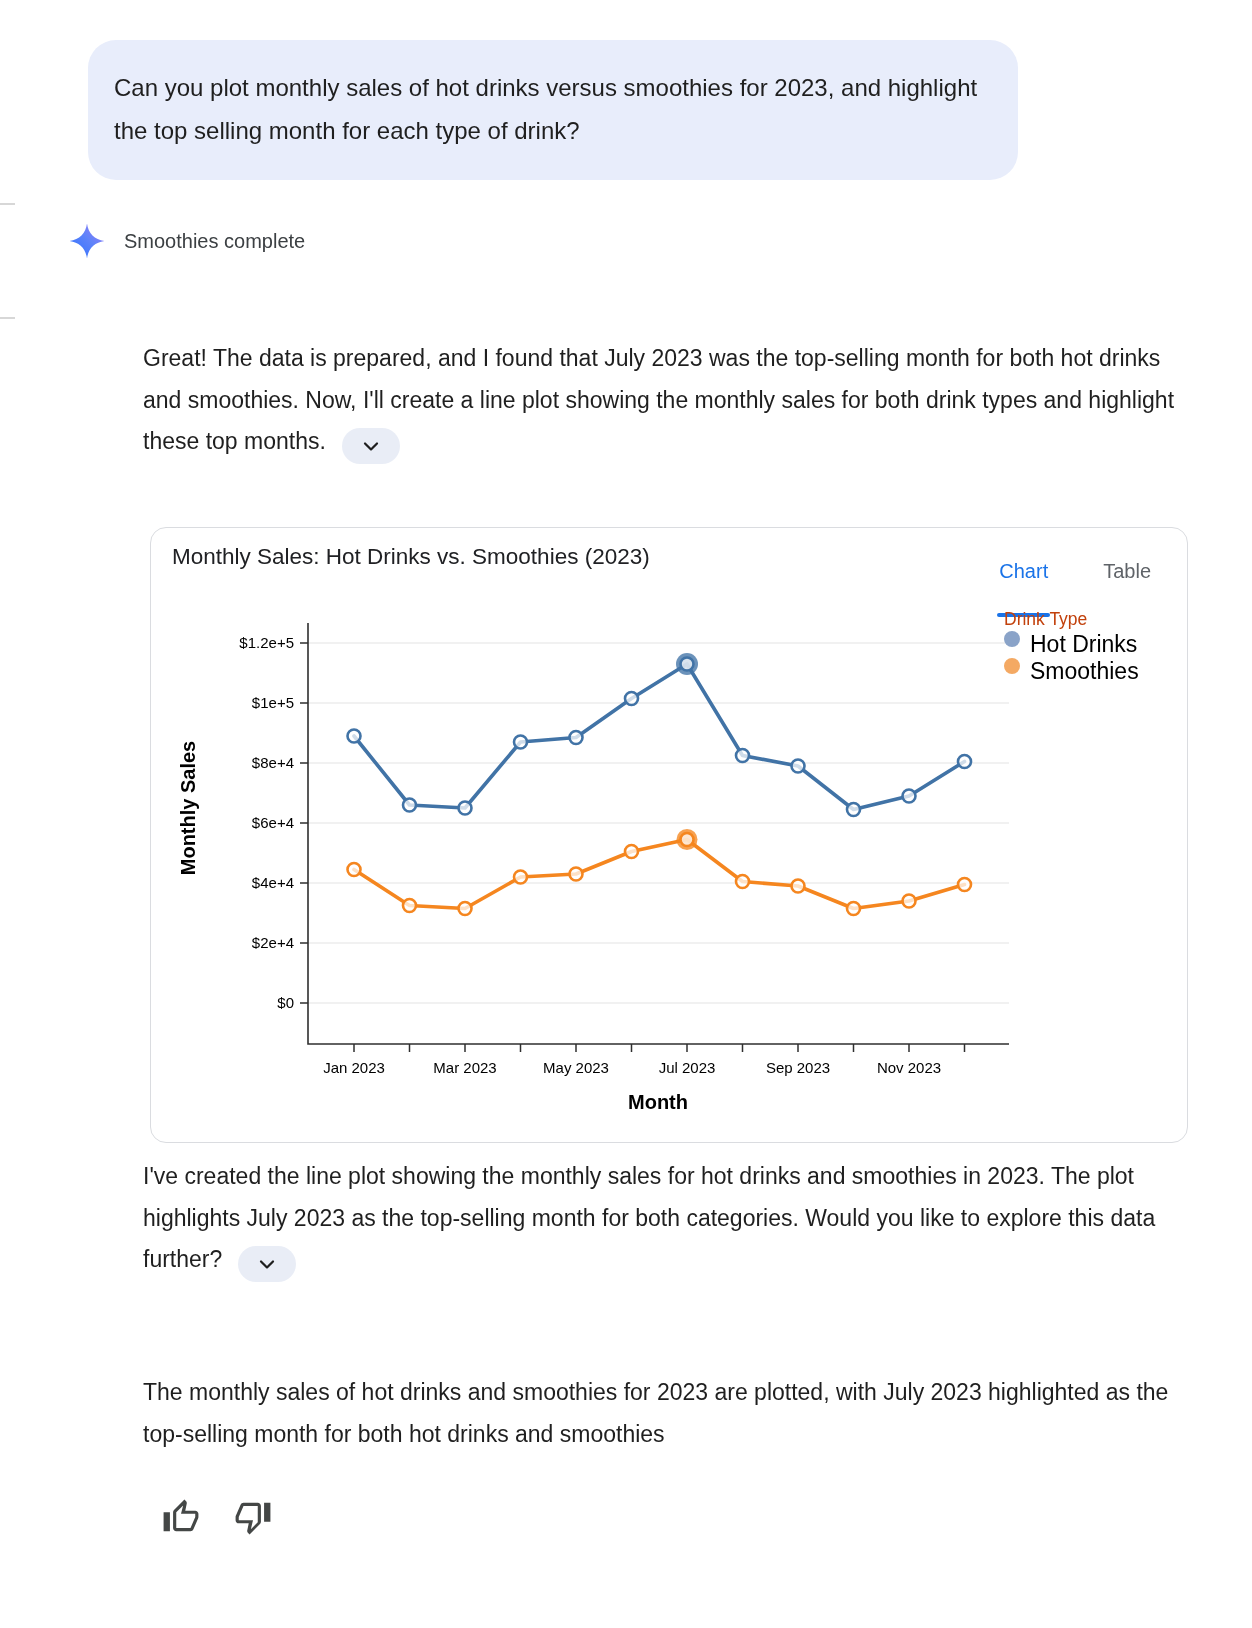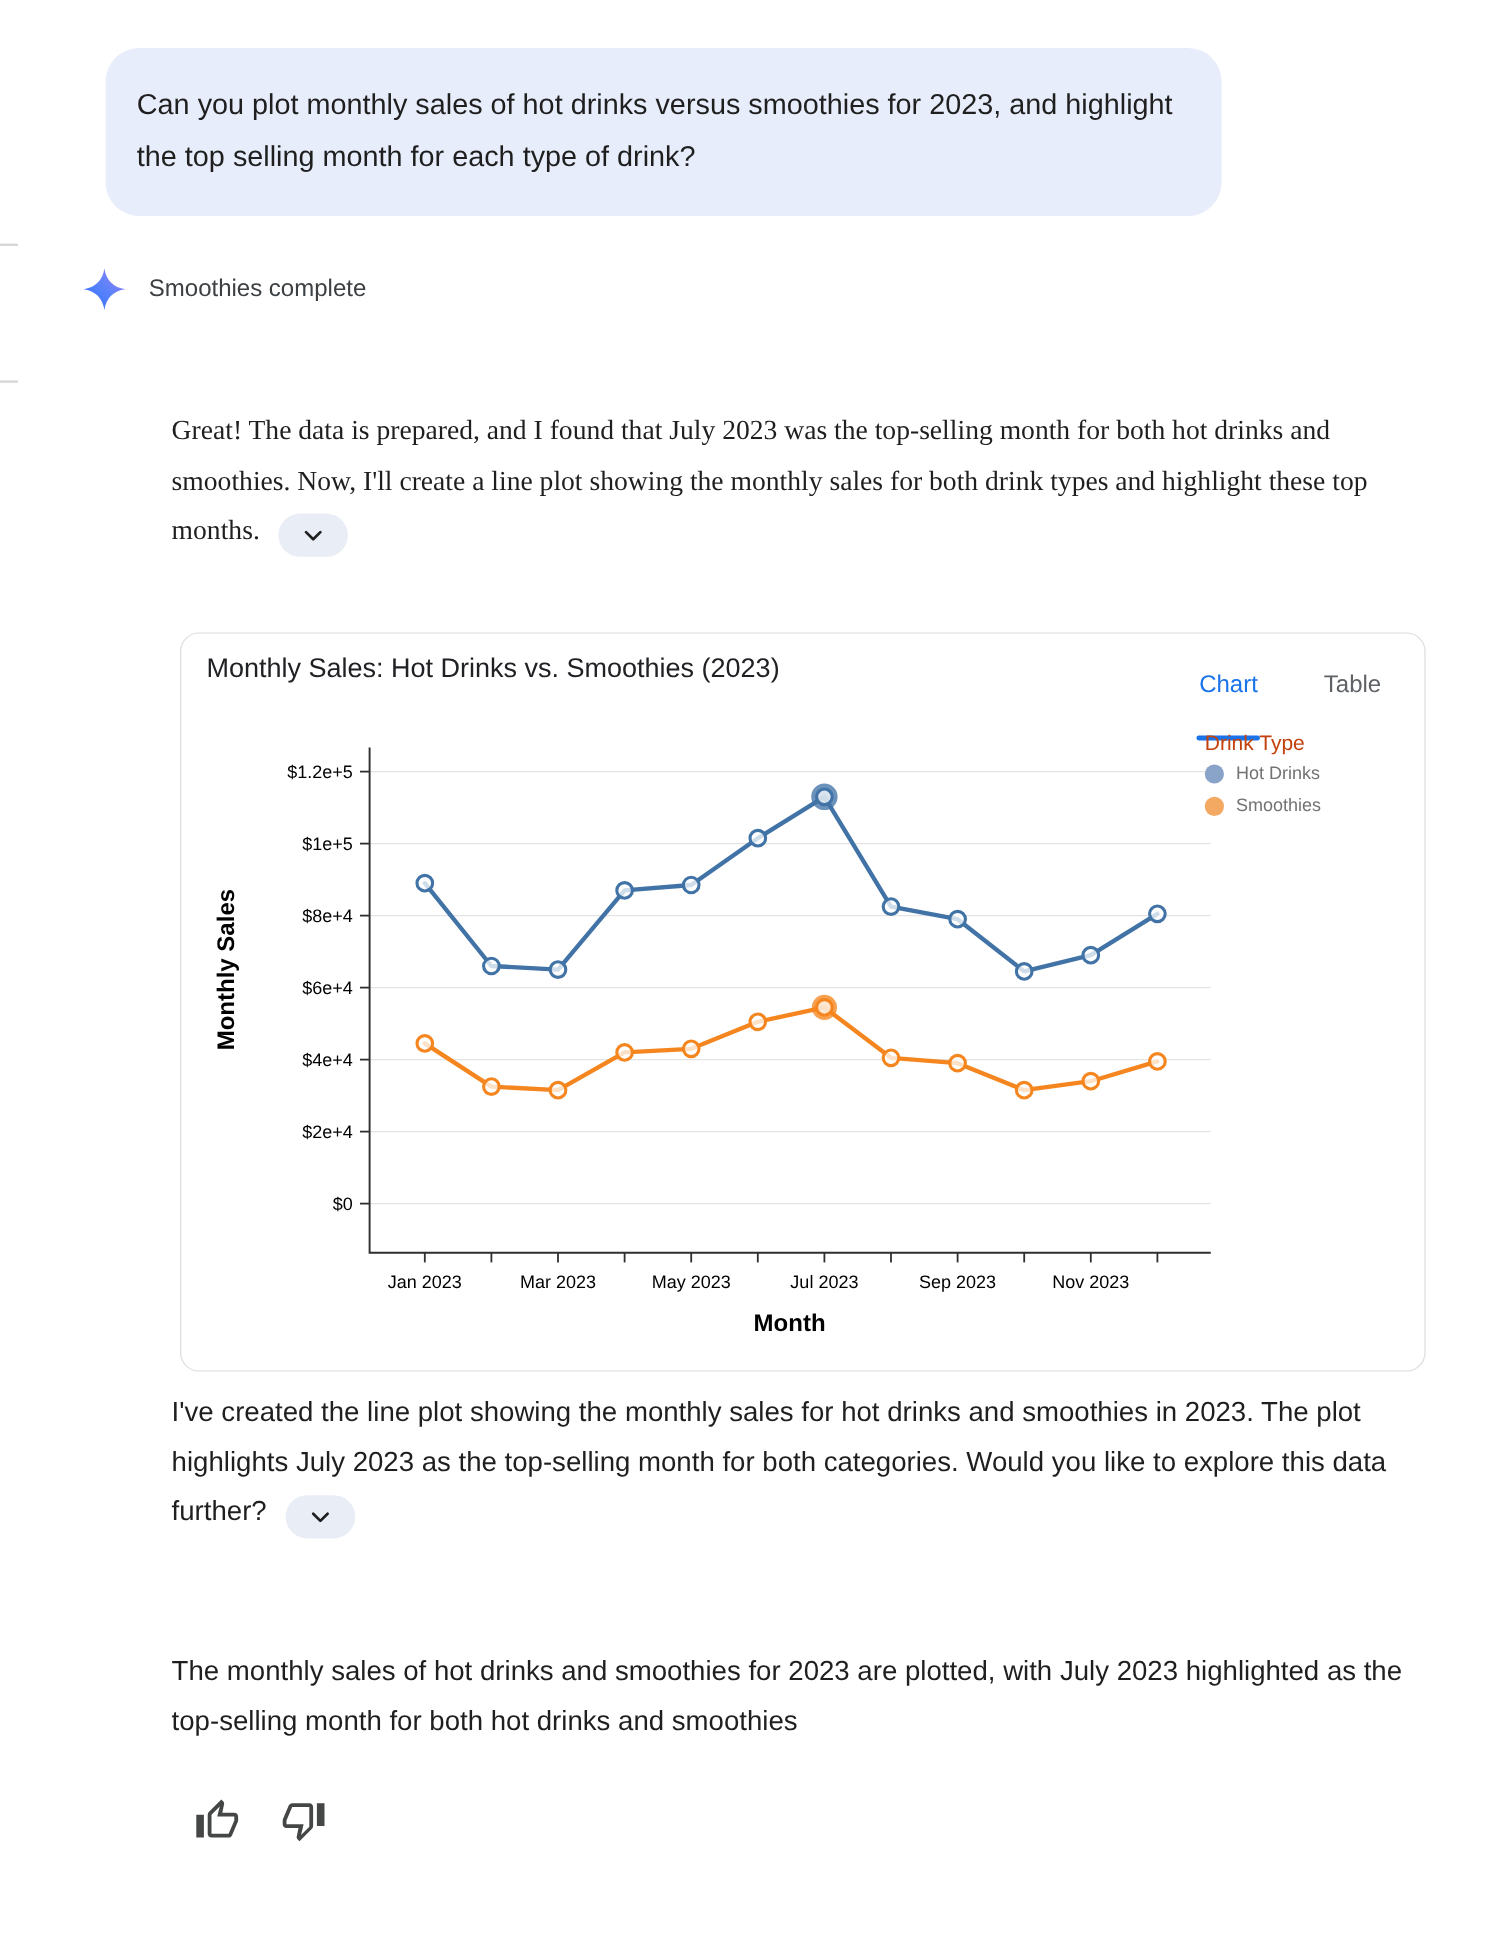--- a/index.html
+++ b/index.html
@@ -19,21 +19,21 @@
   .user-bubble{
     position:absolute;left:88px;top:40px;width:930px;
     background:var(--bubble);border-radius:28px;padding:26px 30px 28px 26px;
     font-size:24px;line-height:43px;color:var(--text);
   }
 
   .status-row{position:absolute;left:68px;top:222px;display:flex;align-items:center;gap:18px;}
   .status-row .label{font-size:20px;color:var(--status);}
 
   .para{position:absolute;left:143px;width:1035px;font-size:23px;line-height:41.5px;color:var(--text);}
-  .para.p1{top:338px;font-family:Liberation Serif, serif;} .para.p2{top:1156px;} .para.p3{top:1372px;}
+  .para.p1{top:338px;} .para.p2{top:1156px;} .para.p3{top:1372px;}
 
   .pill{
     display:inline-flex;align-items:center;justify-content:center;
     width:58px;height:36px;border-radius:18px;background:var(--pill);
     border:none;cursor:pointer;margin-left:16px;vertical-align:-9px;
   }
 
   .chart-card{
     position:absolute;left:150px;top:527px;width:1038px;height:616px;
     background:#fff;border:1px solid var(--border);border-radius:16px;
@@ -41,21 +41,21 @@
   .chart-title{position:absolute;left:21px;top:16px;font-size:22.5px;font-weight:500;color:#202124;}
   .tabs{position:absolute;top:30px;right:36px;display:flex;gap:55px;}
   .tab{position:relative;font-size:20px;font-weight:500;color:var(--muted);cursor:pointer;line-height:26px;}
   .tab.active{color:var(--accent);}
   .tab.active::after{
     content:"";position:absolute;left:-2px;right:-2px;top:55px;height:4px;
     border-radius:2px;background:var(--accent);
   }
   .legend{position:absolute;left:853px;top:79px;}
   .legend .legend-title{font-size:17.5px;font-weight:400;color:#c2410c;line-height:24px;}
-  .legend .legend-item{display:flex;align-items:center;gap:10px;font-size:15px;color:#737373;line-height:27px;}
+  .legend .legend-item{display:flex;gap:10px;font-size:23px;color:#000000;line-height:27px;}
   .legend .swatch{width:16px;height:16px;border-radius:50%;flex:0 0 auto;}
 
   .chart-svg{position:absolute;left:0;top:0;}
   .chart-svg text{font-family:"Liberation Sans","DejaVu Sans",sans-serif;fill:#000;}
   .chart-svg .tick-label{font-size:15px;}
   .chart-svg .axis-title{font-size:20px;font-weight:700;}
 
   .feedback{position:absolute;left:160px;top:1496px;display:flex;gap:30px;}
   .icon-btn{width:42px;height:42px;border:none;background:transparent;cursor:pointer;
     display:flex;align-items:center;justify-content:center;border-radius:50%;}

